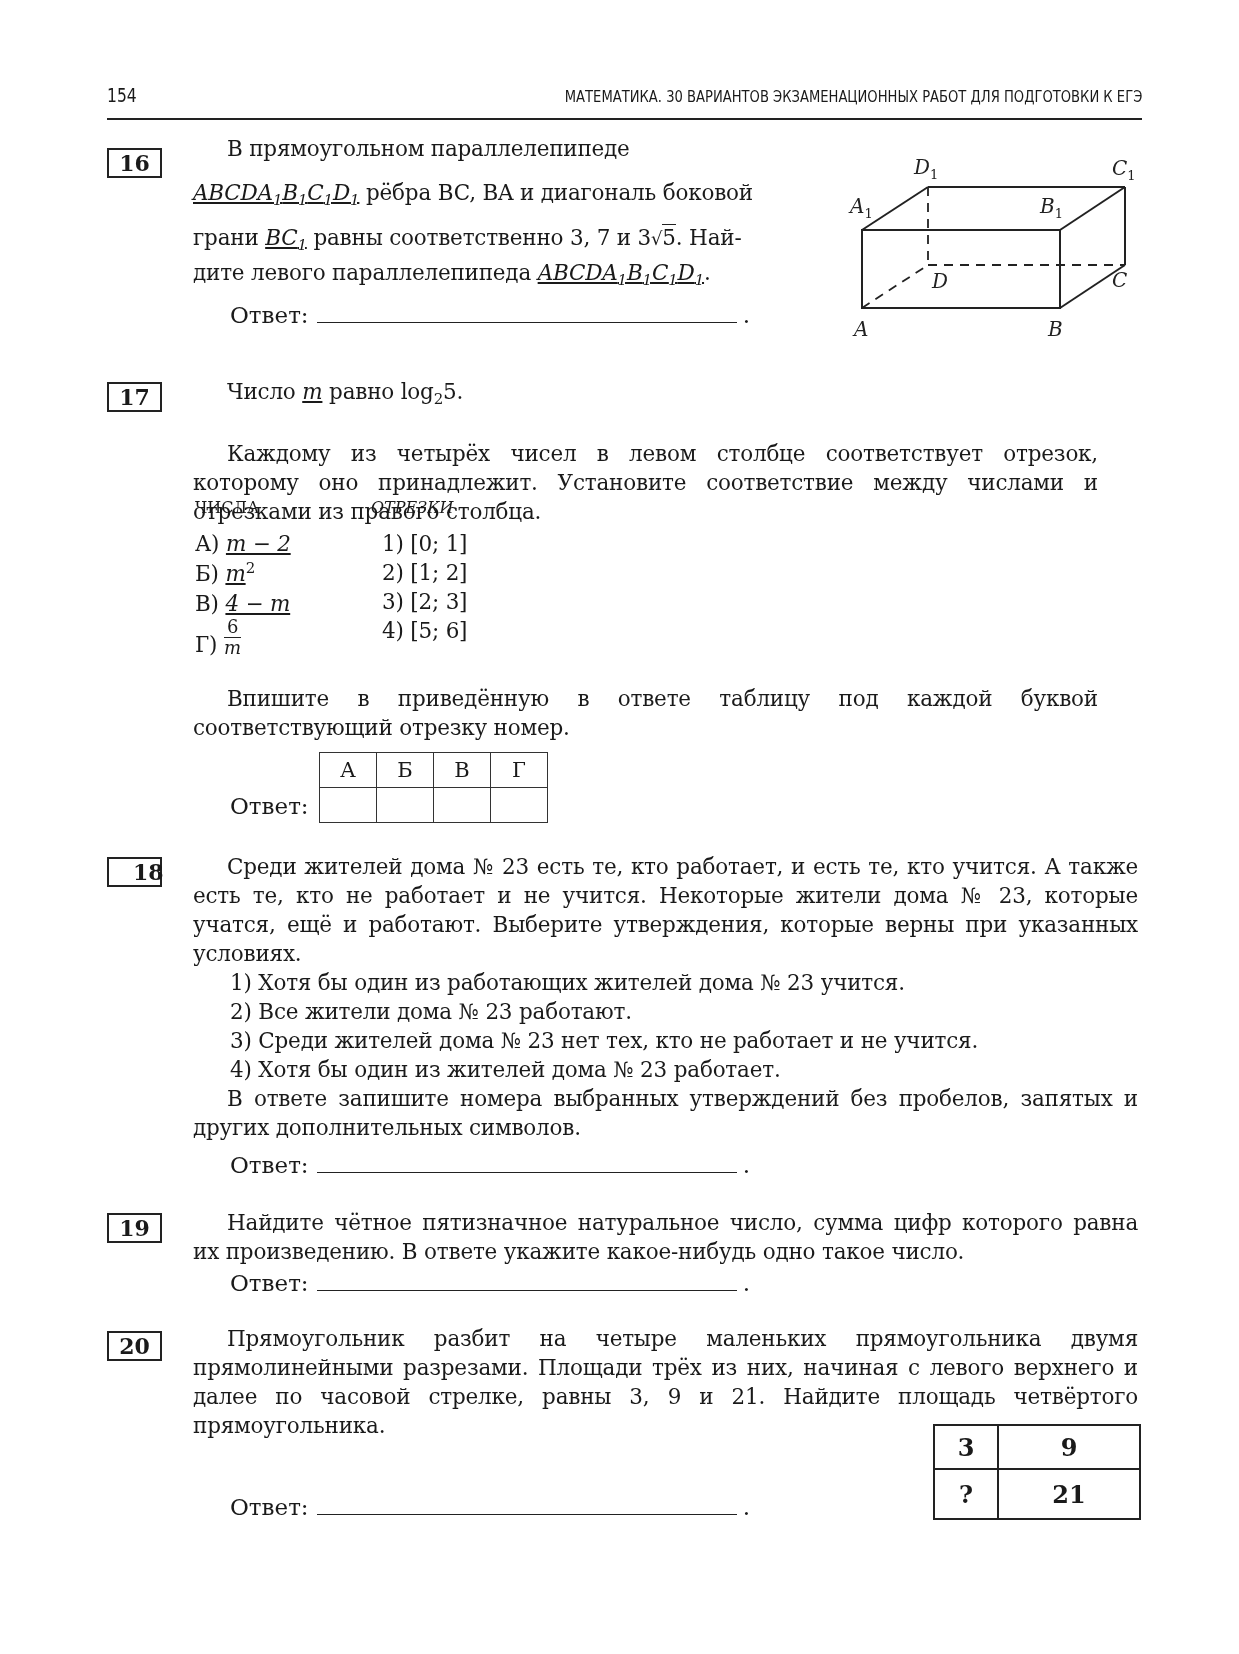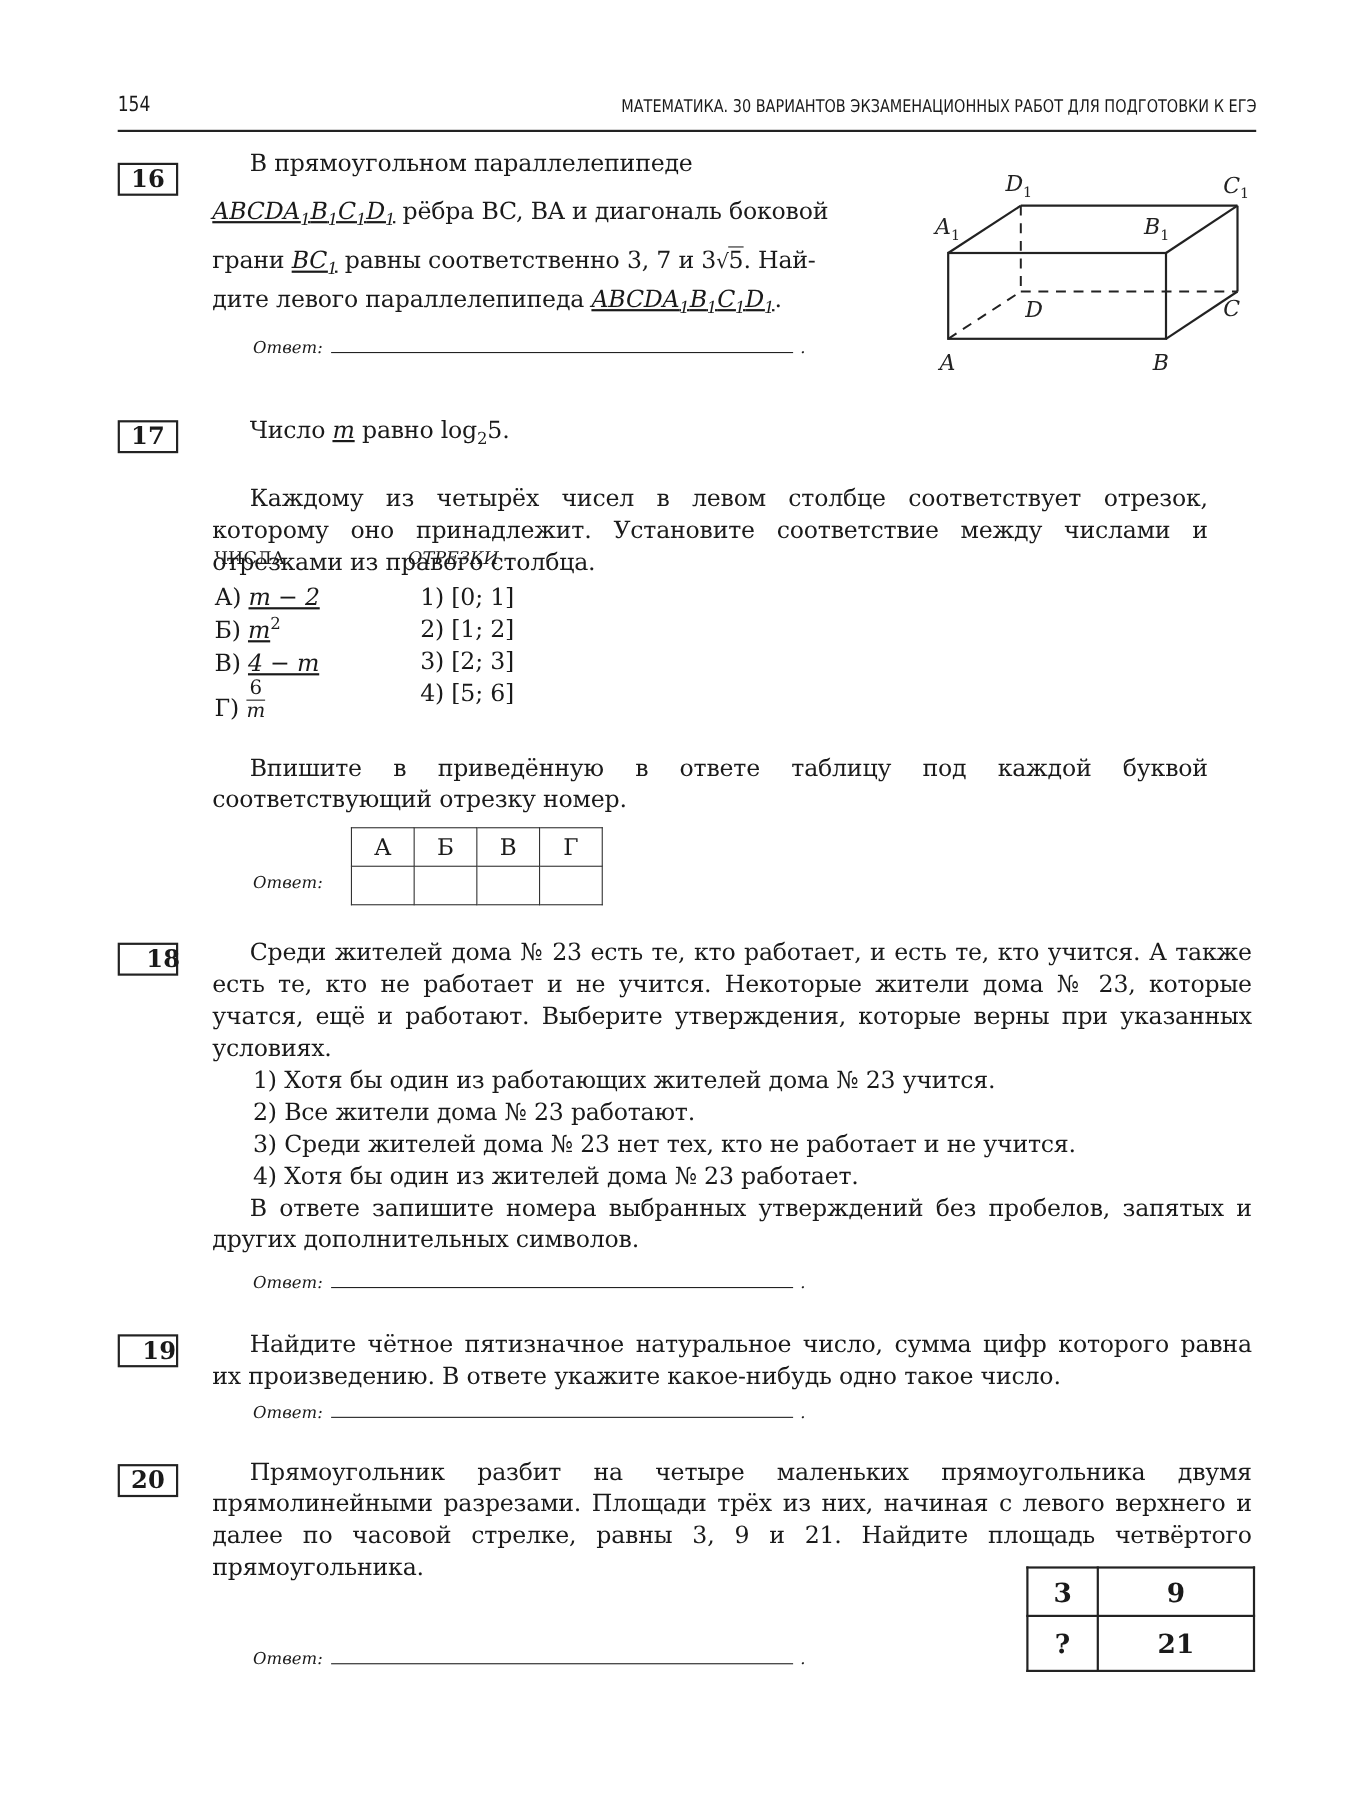--- a/index.html
+++ b/index.html
@@ -29,21 +29,21 @@
     }
     .txt {
       position: absolute; font-size: 21.5px; line-height: 29px; white-space: nowrap;
       letter-spacing: -0.2px;
     }
     .just { text-align: justify; text-align-last: justify; white-space: normal; }
     .ind { padding-left: 34px; }
     i { font-style: italic; text-decoration: underline; }
     sub { font-size: 0.7em; vertical-align: -0.35em; line-height: 0; }
     sup { font-size: 0.7em; vertical-align: 0.55em; line-height: 0; }
-    .answer { position: absolute; font-size: 15px; white-space: nowrap; font-style: italic; }
+    .answer { position: absolute; font-size: 23px; white-space: nowrap; }
     .answer .line {
       display: inline-block; width: 420px; border-bottom: 1.5px solid #222; height: 18px; margin-left: 8px;
     }
     .answer .dot { margin-left: 6px; }
     table.ans-table { position: absolute; border-collapse: collapse; }
     table.ans-table td {
       border: 1.5px solid #333; width: 56px; height: 34px; text-align: center;
       font-size: 21px; padding: 0;
     }
     table.rect-table { position: absolute; border-collapse: collapse; }
@@ -168,21 +168,21 @@
 <div class="txt" style="left:230px; top:997px;">2) Все жители дома № 23 работают.</div>
 <div class="txt" style="left:230px; top:1026px;">3) Среди жителей дома № 23 нет тех, кто не работает и не учится.</div>
 <div class="txt" style="left:230px; top:1055px;">4) Хотя бы один из жителей дома № 23 работает.</div>
 <div class="txt" style="left:193px; top:1084px; width:945px; white-space:normal; text-align:justify;">
   <span style="display:inline-block; width:34px;"></span><span>В ответе запишите номера выбранных утверждений без пробелов, запятых и других дополнительных символов.</span>
 </div>
 <div class="answer" style="left:230px; top:1152px;">
   <span>Ответ:</span><span class="line"></span><span class="dot">.</span>
 </div>
 
-<div class="task-num" style="top:1213px;text-align:right;">19</div>
+<div class="task-num" style="top:1213px;">19</div>
 <div class="txt" style="left:193px; top:1208px; width:945px; white-space:normal; text-align:justify;">
   <span style="display:inline-block; width:34px;"></span><span>Найдите чётное пятизначное натуральное число, сумма цифр которого равна их произведению. В ответе укажите какое-нибудь одно такое число.</span>
 </div>
 <div class="answer" style="left:230px; top:1270px;">
   <span>Ответ:</span><span class="line"></span><span class="dot">.</span>
 </div>
 
 <div class="task-num" style="top:1331px;">20</div>
 <div class="txt" style="left:193px; top:1324px; width:945px; white-space:normal; text-align:justify;">
   <span style="display:inline-block; width:34px;"></span><span>Прямоугольник разбит на четыре маленьких прямоугольника двумя прямолинейными разрезами. Площади трёх из них, начиная с левого верхнего и далее по часовой стрелке, равны 3, 9 и 21. Найдите площадь четвёртого прямоугольника.</span>

